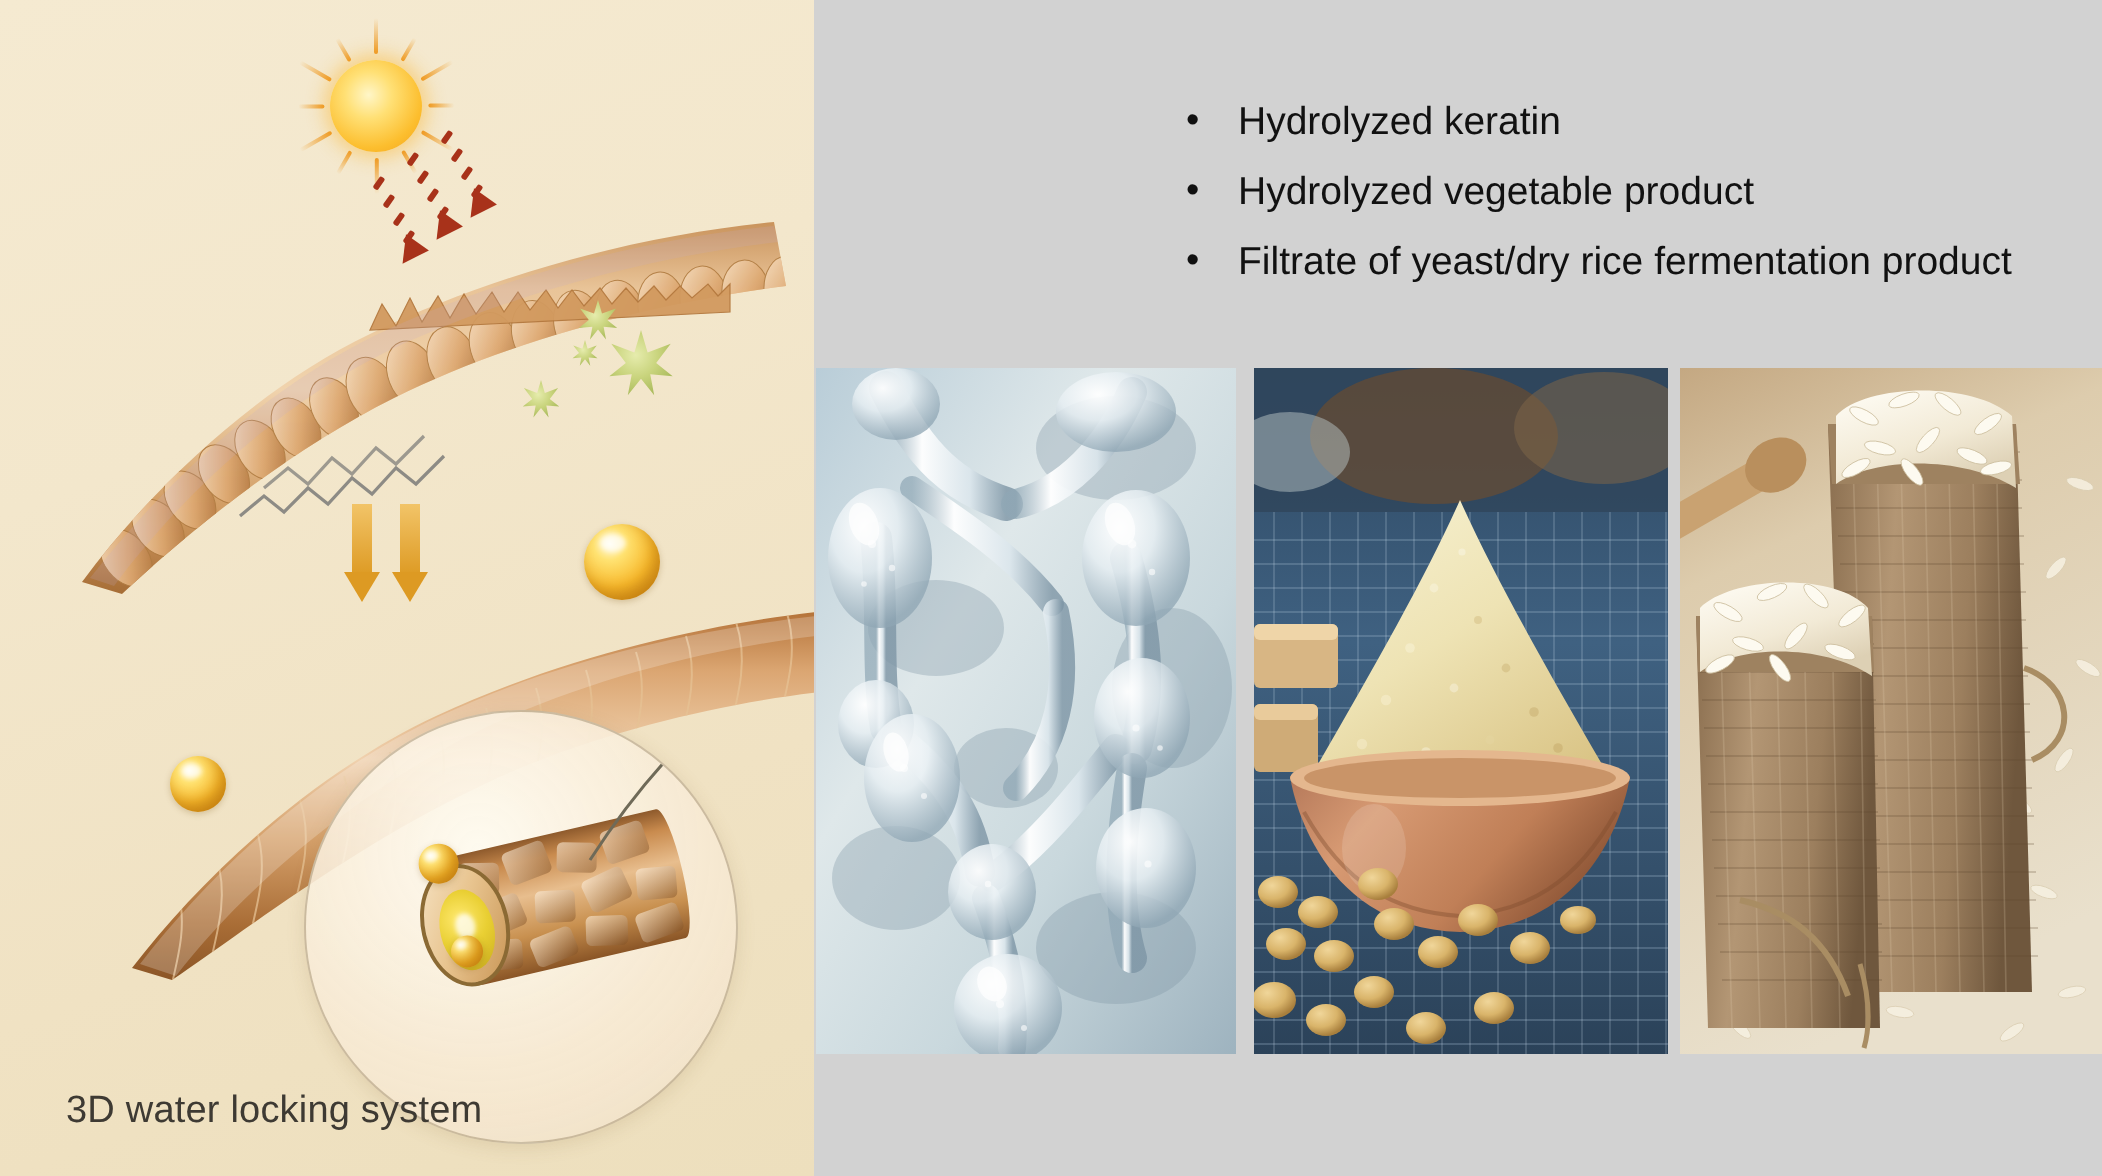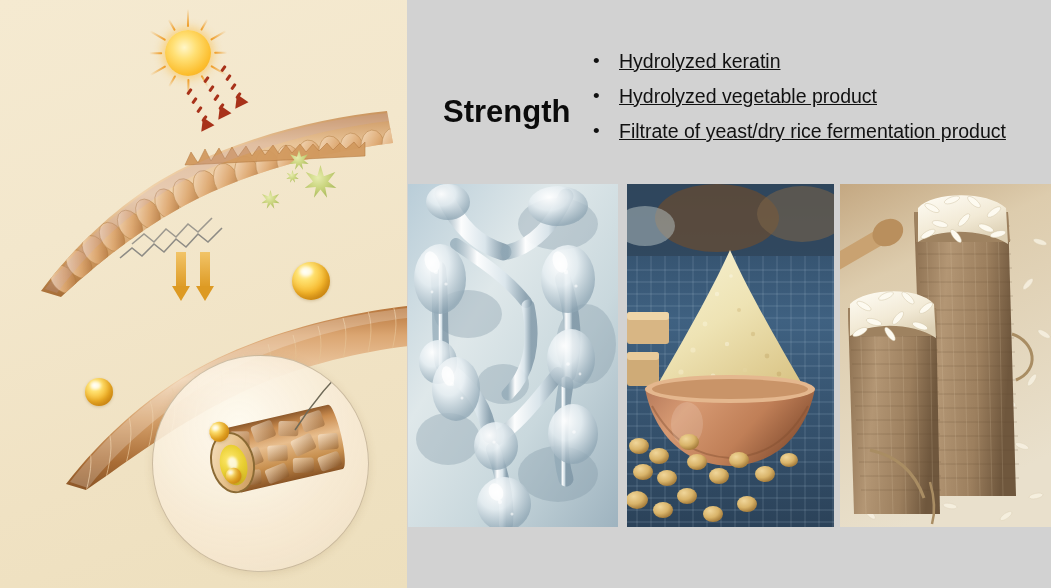--- a/index.html
+++ b/index.html
@@ -79,21 +79,21 @@
   
   #caption{position:absolute;left:33px;top:545px;font-size:19px;color:#3e3a33;
     letter-spacing:.1px;white-space:nowrap;}
 
   
   #right-panel{position:absolute;left:407px;top:0;width:644px;height:588px;background:#d2d2d2;}
   #strength-title{position:absolute;left:36px;top:94px;font-size:31px;font-weight:bold;color:#0b0b0b;}
   #bullets{position:absolute;left:180px;top:50px;width:455px;}
   .bullet-row{display:flex;align-items:flex-start;margin-bottom:13px;}
   .bullet-dot{flex:0 0 26px;font-size:19px;line-height:22px;color:#111;text-align:left;padding-left:6px;}
-  .bullet-text{font-size:19.5px;line-height:22px;color:#111;white-space:nowrap;text-decoration:underline;}
+  .bullet-text{font-size:19.5px;line-height:22px;color:#111;white-space:nowrap;}
 
   
   #photos{position:absolute;left:1px;top:184px;width:643px;height:343px;}
   .photo{position:absolute;top:0;height:343px;overflow:hidden;}
   #photo-water{left:0;width:210px;}
   #photo-protein{left:219px;width:207px;}
   #photo-rice{left:432px;width:211px;}
 
   .ph-canvas{position:absolute;inset:0;}
   .ph-canvas svg{display:block;width:100%;height:100%;}
@@ -293,25 +293,25 @@
           <div class="cyl-core"></div>
         </div>
         <div class="drop" style="left:6px;top:-8px;width:20px;height:20px;"></div>
         <div class="drop" style="left:12px;top:40px;width:16px;height:16px;"></div>
       </div>
       <svg class="pointer" style="left:108px;top:0px;" width="100" height="100" viewBox="0 0 100 100">
         <path d="M94,2 C72,22 52,46 34,74" stroke="#6f6a58" stroke-width="1.5" fill="none"></path>
       </svg>
     </div>
 
+    <div id="caption">3D water locking system</div>
   </div>
 
   <div id="right-panel">
 
-    <div id="strength-title">Strength</div>
 
     <div id="bullets">
       <div class="bullet-row">
         <span class="bullet-dot">•</span>
         <span class="bullet-text">Hydrolyzed keratin</span>
       </div>
       <div class="bullet-row">
         <span class="bullet-dot">•</span>
         <span class="bullet-text">Hydrolyzed vegetable product</span>
       </div>

